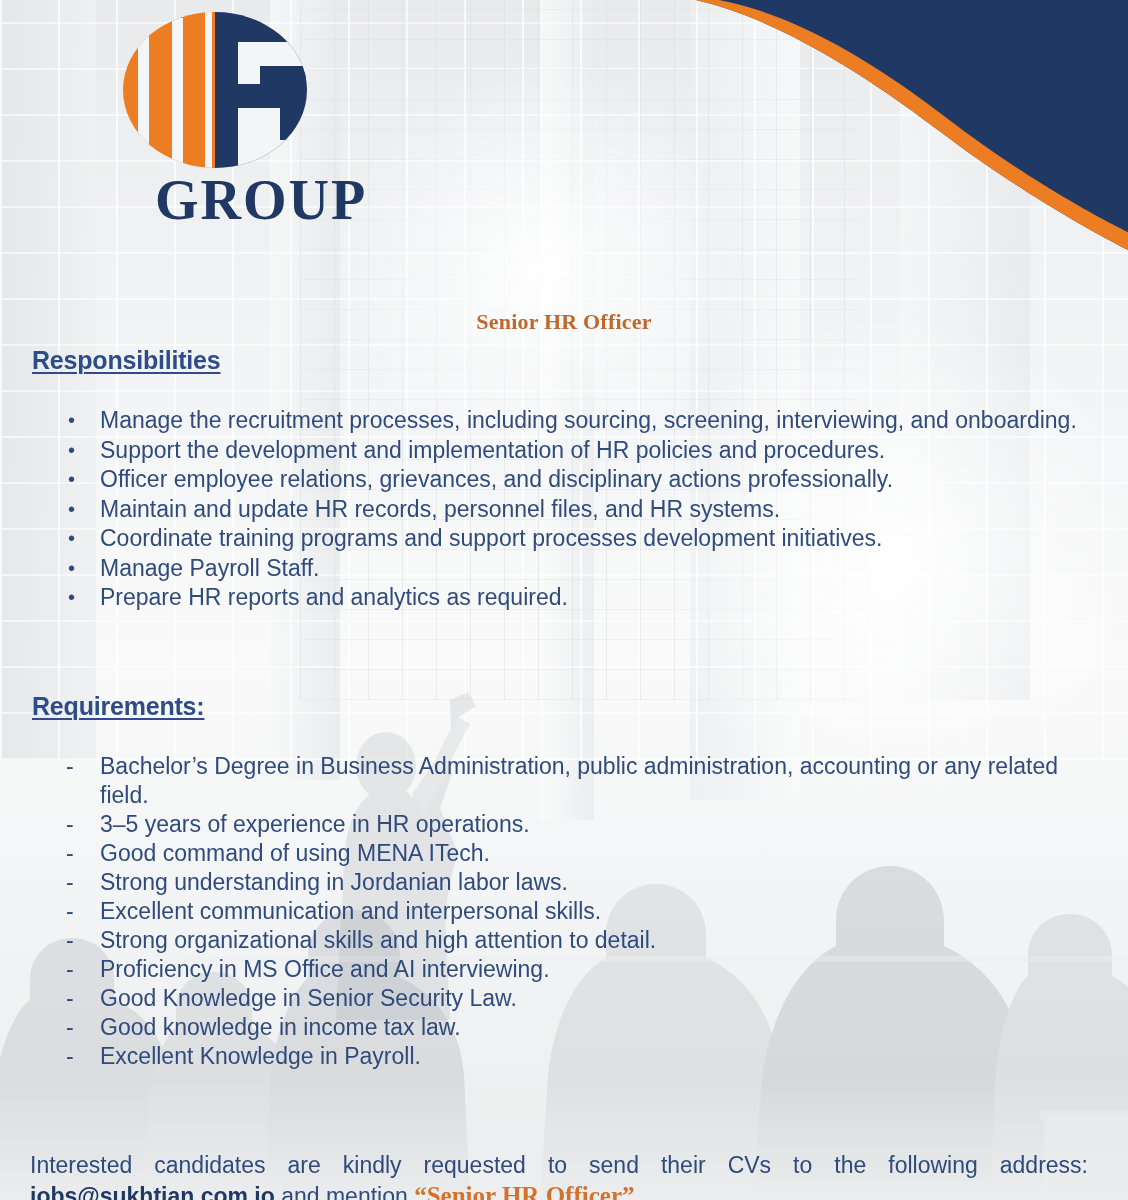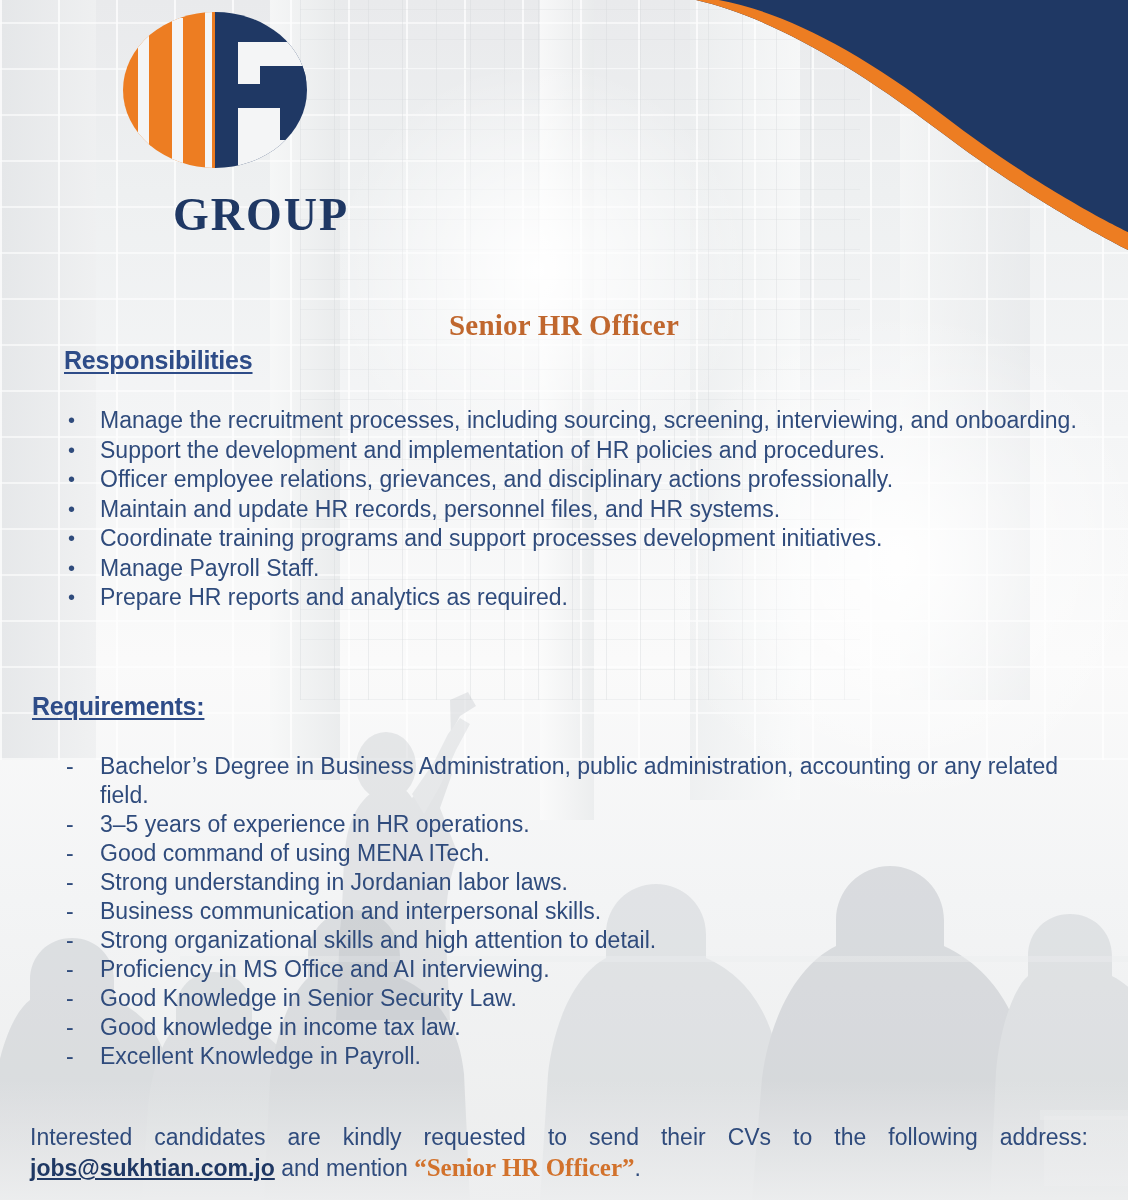--- a/index.html
+++ b/index.html
@@ -85,51 +85,50 @@
   
   .logo-block {
     position:absolute; left:96px; top:12px; width:330px; height:225px;
   }
   .logo-mark { position:absolute; left:24px; top:0; width:190px; height:160px; }
   .logo-word {
     position:absolute; left:0; top:160px; width:330px;
     text-align:center;
     font-family:"Liberation Serif", serif;
     font-weight:700;
-    font-size:46px;
+    font-size:56px;
     letter-spacing:2px;
     color:#1f3864;
     line-height:1;
-    margin-top:20px;
   }
 
   
   .content { position:absolute; inset:0; }
 
   .job-title {
     position:absolute; left:0; top:309px; width:1128px;
     text-align:center;
     font-family:"Liberation Serif", serif;
     font-weight:700;
-    font-size:29px;
+    font-size:22px;
     color:#c0672e;
     letter-spacing:.2px;
   }
 
   .section-head {
     position:absolute;
     font-size:25px;
     font-weight:700;
     color:#2e4c88;
     text-decoration:underline;
     text-underline-offset:3px;
     text-decoration-thickness:2px;
     letter-spacing:-.2px;
   }
-  .head-resp { left:32px; top:346px;margin-left:32px; }
+  .head-resp { left:32px; top:346px; }
   .head-req  { left:32px; top:692px; }
 
   .list { position:absolute; }
   .list-resp { left:56px; top:406px; width:1040px; }
   .list-req  { left:56px; top:752px; width:1046px; }
 
   .item {
     display:flex;
     align-items:flex-start;
     font-size:23px;
@@ -155,20 +154,21 @@
   .footer {
     position:absolute; left:30px; top:1122px; width:1058px;
     font-size:23px;
     line-height:30px;
     color:#2f4b7c;
   }
   .footer-line1 {
     text-align:justify;
     text-align-last:justify;
     white-space:normal;
+    margin-top:28px;
   }
   .footer-line2 { margin-top:1px; }
   .email-link {
     color:#1f3864;
     font-weight:700;
     text-decoration:underline;
     text-underline-offset:2px;
     text-decoration-thickness:2px;
   }
   .quoted-title {
@@ -301,21 +301,21 @@
         <div class="item">
           <span class="marker dash">-</span>
           <span class="item-text">Good command of using MENA ITech.</span>
         </div>
         <div class="item">
           <span class="marker dash">-</span>
           <span class="item-text">Strong understanding in Jordanian labor laws.</span>
         </div>
         <div class="item">
           <span class="marker dash">-</span>
-          <span class="item-text">Business communication and interpersonal skills.</span>
+          <span class="item-text">Excellent communication and interpersonal skills.</span>
         </div>
         <div class="item">
           <span class="marker dash">-</span>
           <span class="item-text">Strong organizational skills and high attention to detail.</span>
         </div>
         <div class="item">
           <span class="marker dash">-</span>
           <span class="item-text">Proficiency in MS Office and AI interviewing.</span>
         </div>
         <div class="item">

